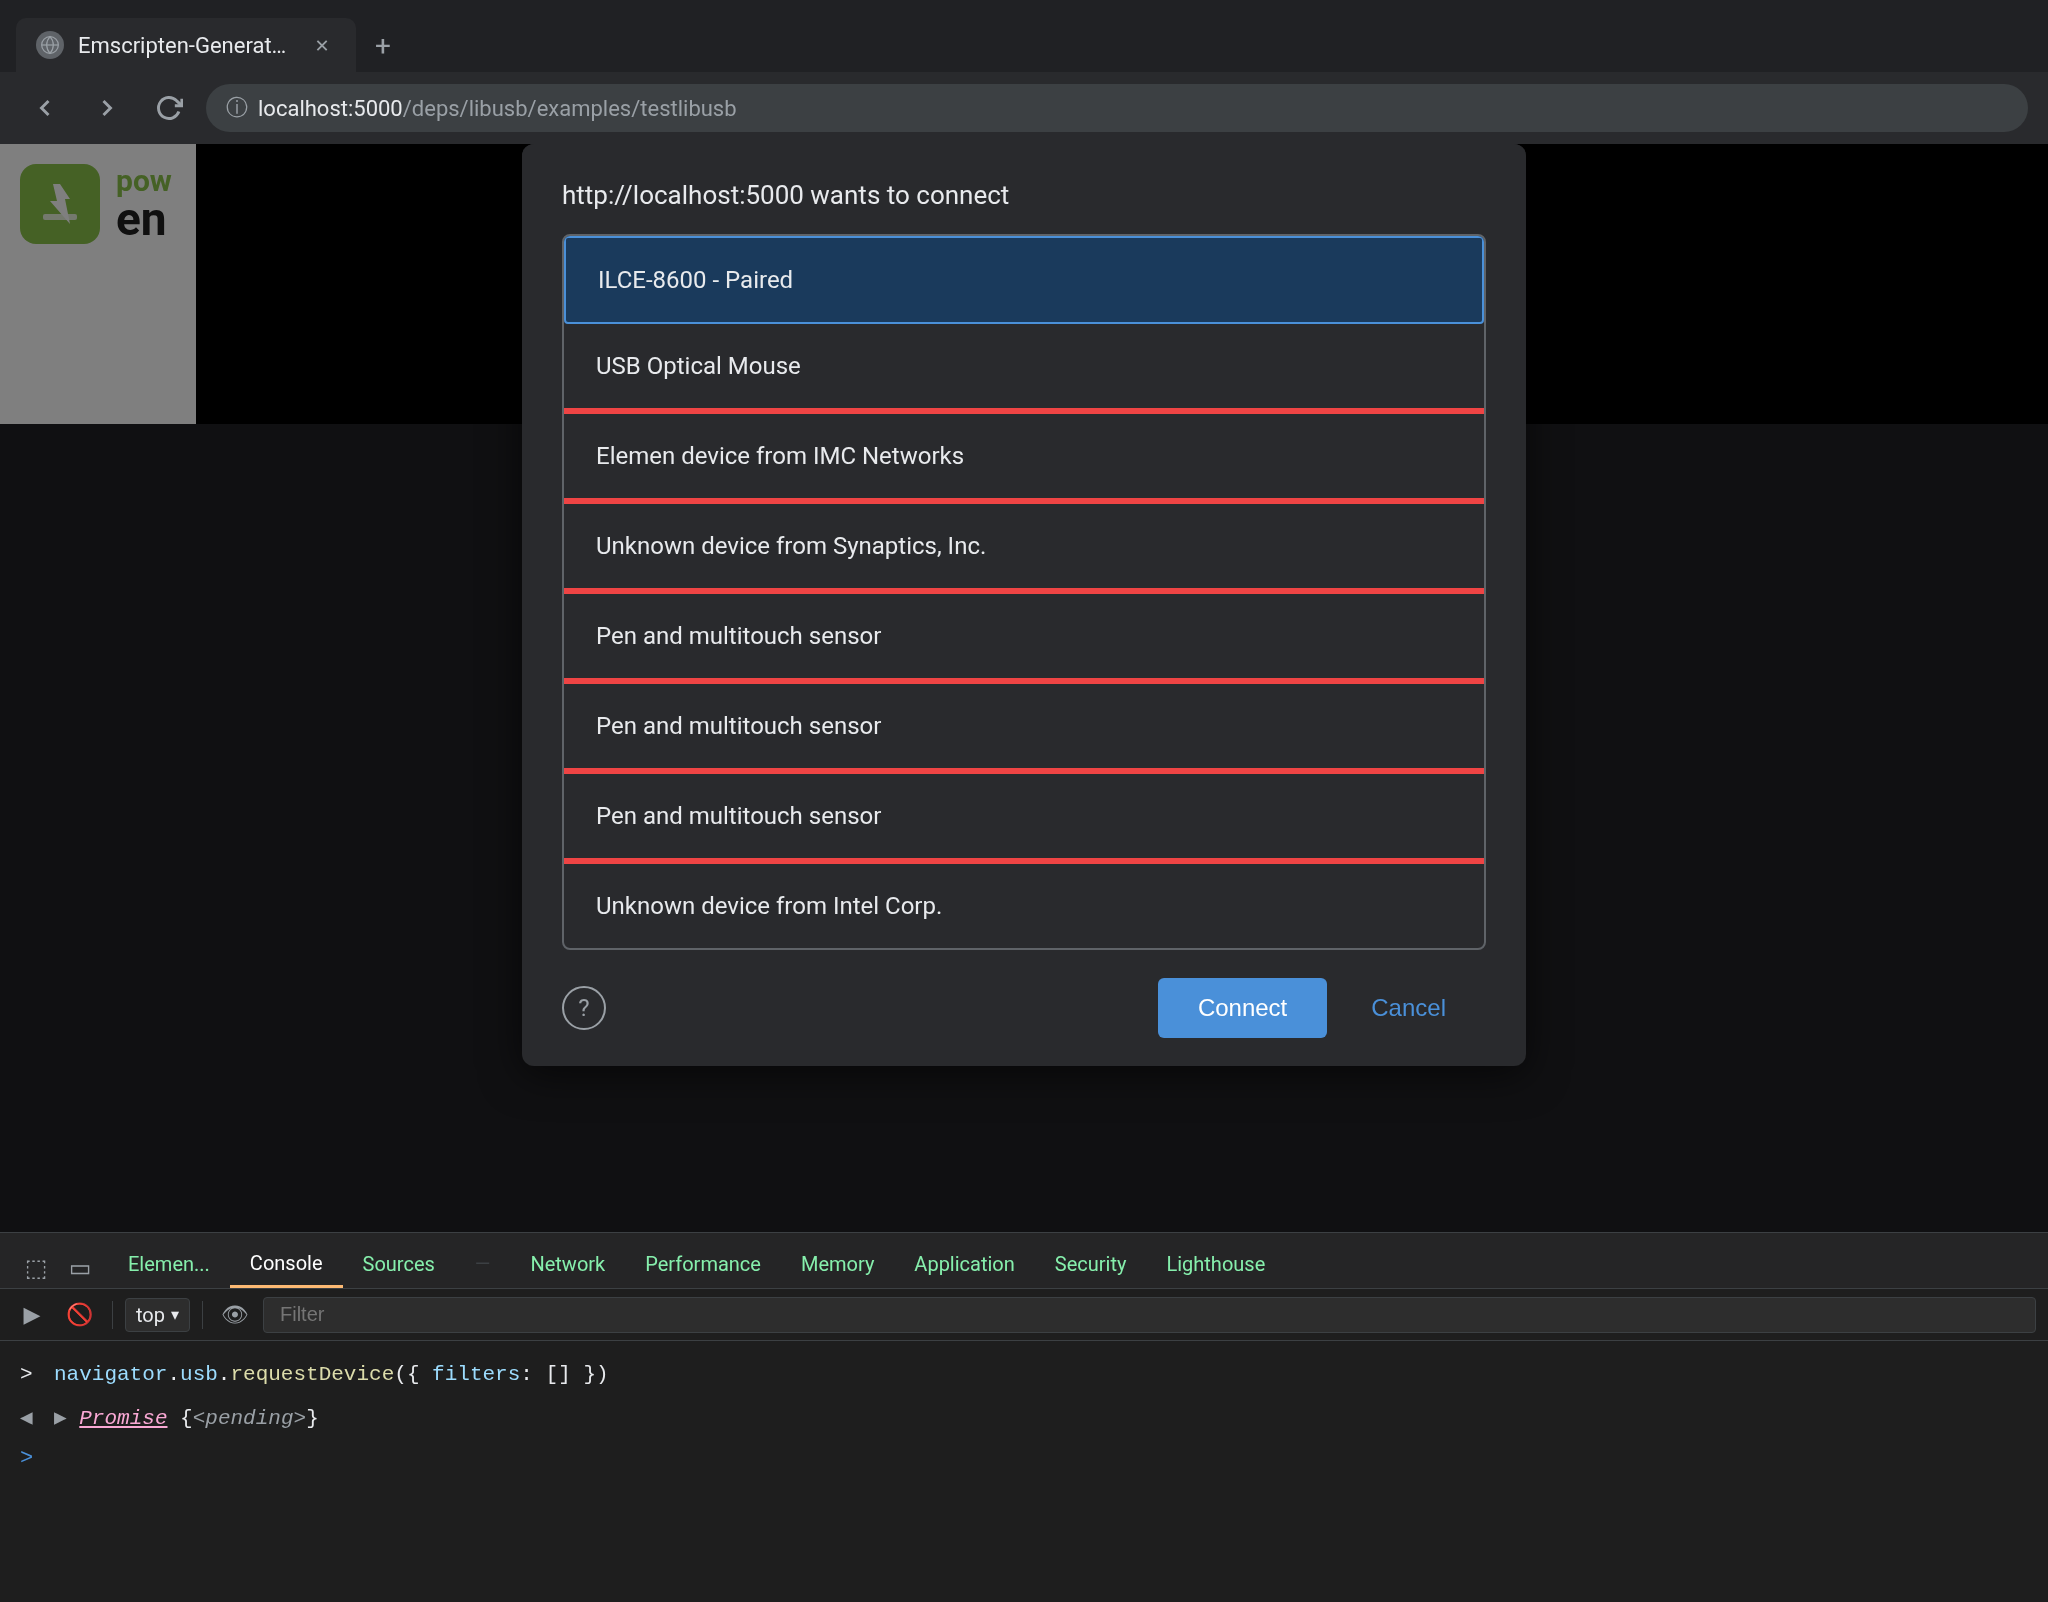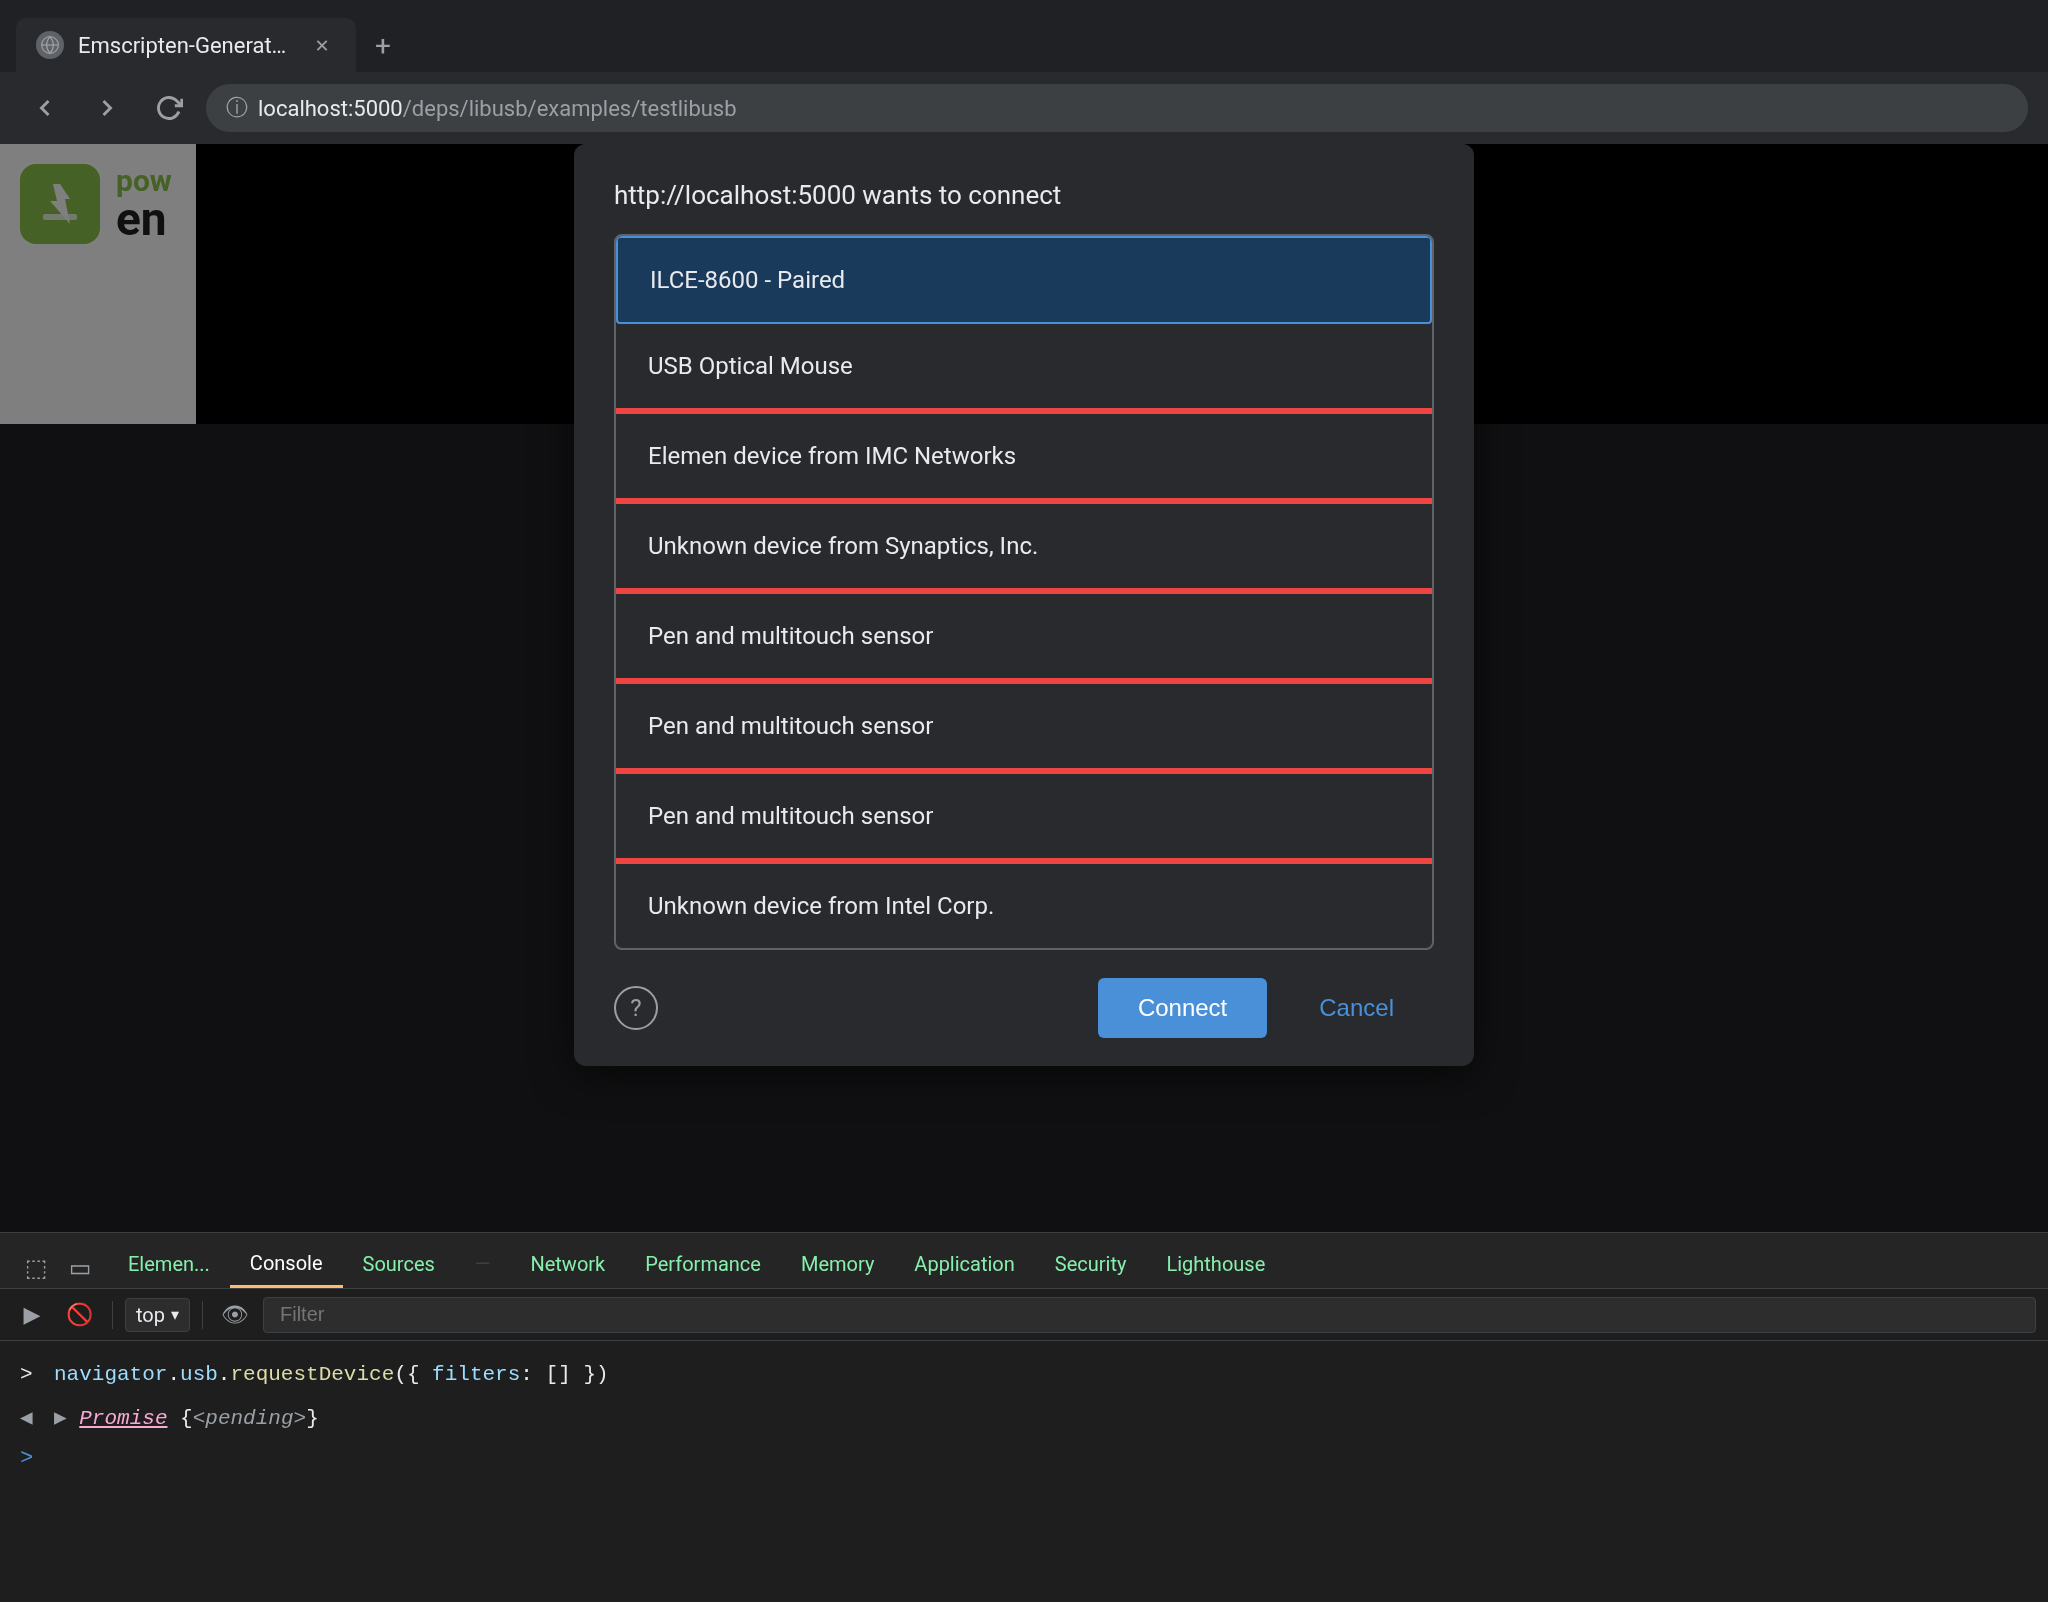--- a/index.html
+++ b/index.html
@@ -147,21 +147,21 @@
       height: 100%;
       background: rgba(0,0,0,0.5);
       display: flex;
       justify-content: center;
       align-items: flex-start;
       padding-top: 0;
     }
 
     .dialog {
       background: #292a2d;
-      width: 900px;
+      width: 1004px;
       border-radius: 12px;
       overflow: hidden;
       margin-top: 0;
       box-shadow: 0 8px 40px rgba(0,0,0,0.6);
     }
 
     .dialog-header {
       padding: 36px 40px 24px;
       background: #292a2d;
     }
@@ -213,21 +213,21 @@
       display: flex;
       align-items: center;
       justify-content: center;
       color: #9aa0a6;
       font-size: 24px;
       cursor: pointer;
     }
 
     .dialog-buttons {
       display: flex;
-      gap: 12px;
+      gap: 4px;
     }
 
     .btn-connect {
       background: #4a90d9;
       color: #fff;
       border: none;
       border-radius: 6px;
       padding: 16px 40px;
       font-size: 24px;
       cursor: pointer;

